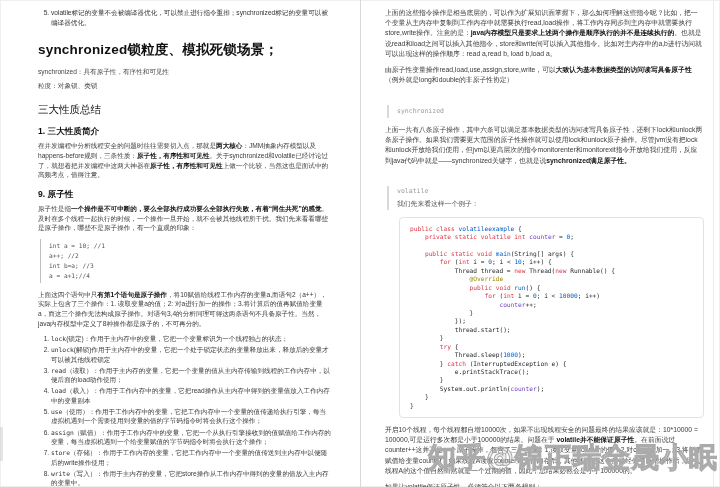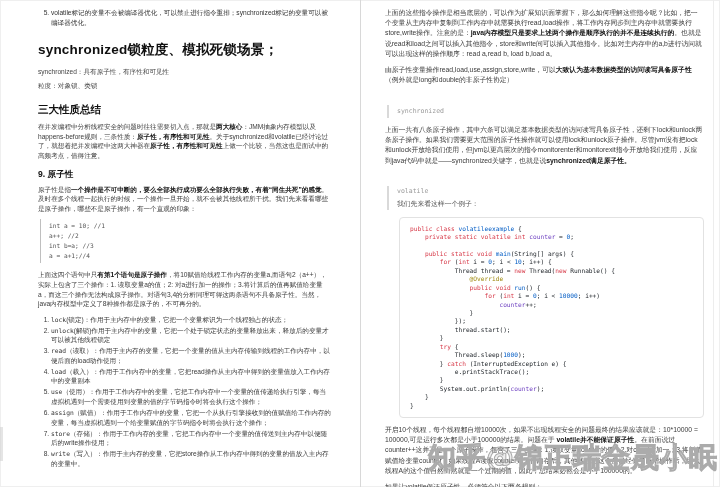--- a/index.html
+++ b/index.html
@@ -6,21 +6,21 @@
   .viewer {
     width:720px; height:487px; display:flex; background:#fff; position:relative;
     overflow:hidden; box-shadow: inset 0 0 0 1px #efefef;
     font-family:"Liberation Sans","DejaVu Sans",sans-serif; color:#3a3a3a;
   }
   .page { box-sizing:border-box; position:relative; }
   .page.left  { width:360px; padding:8px 28px 10px 38px; font-size:6.6px; line-height:1.45; }
   .page.right { width:360px; border-left:1px solid #d8d8d8; padding:8px 16px 10px 24px; font-size:6.8px; line-height:1.5; }
 
   .doc-h1 { font-size:13.5px; font-weight:700; margin:13px 0 7px; color:#101010; letter-spacing:.2px; }
-  .doc-h2 { font-size:10.5px; font-weight:700; margin:11px 0 5px; color:#101010; }
+  .doc-h2 { font-size:10.5px; font-weight:400; margin:11px 0 5px; color:#101010; }
   .doc-h3 { font-size:8.6px;  font-weight:700; margin:8px 0 4px;  color:#101010; }
   .meta { margin:0 0 5px; color:#454545; }
   p { margin:0 0 6px; }
   b { color:#141414; }
 
   ol { margin:0; padding-left:13px; }
   .top-list li { margin:0; color:#333; }
   .ops li { margin-bottom:1.5px; }
   .ik { font-family:"DejaVu Sans Mono","Liberation Mono",monospace; font-size:6.3px; color:#333; }
 
@@ -64,20 +64,21 @@
     <ol class="top-list" start="5">
       <li>volatile标记的变量不会被编译器优化，可以禁止进行指令重排；synchronized标记的变量可以被编译器优化。</li>
     </ol>
 
     <div class="doc-h1">synchronized锁粒度、模拟死锁场景；</div>
     <p class="meta">synchronized：具有原子性，有序性和可见性</p>
     <p class="meta">粒度：对象锁、类锁</p>
 
     <div class="doc-h2">三大性质总结</div>
 
+    <div class="doc-h3">1. 三大性质简介</div>
     <p><span>在并发编程中分析线程安全的问题时往往需要切入点，那就是</span><b>两大核心</b><span>：JMM抽象内存模型以及happens-before规则，三条性质：</span><b>原子性，有序性和可见性</b><span>。关于synchronized和volatile已经讨论过了，就想着把并发编程中这两大神器在</span><b>原子性，有序性和可见性</b><span>上做一个比较，当然这也是面试中的高频考点，值得注意。</span></p>
 
     <div class="doc-h3">9. 原子性</div>
     <p><span>原子性是指</span><b>一个操作是不可中断的，要么全部执行成功要么全部执行失败，有着“同生共死”的感觉</b><span>。及时在多个线程一起执行的时候，一个操作一旦开始，就不会被其他线程所干扰。我们先来看看哪些是原子操作，哪些不是原子操作，有一个直观的印象：</span></p>
 
     <pre class="code-left">int a = 10; //1
 a++; //2
 int b=a; //3
 a = a+1;//4</pre>
 

